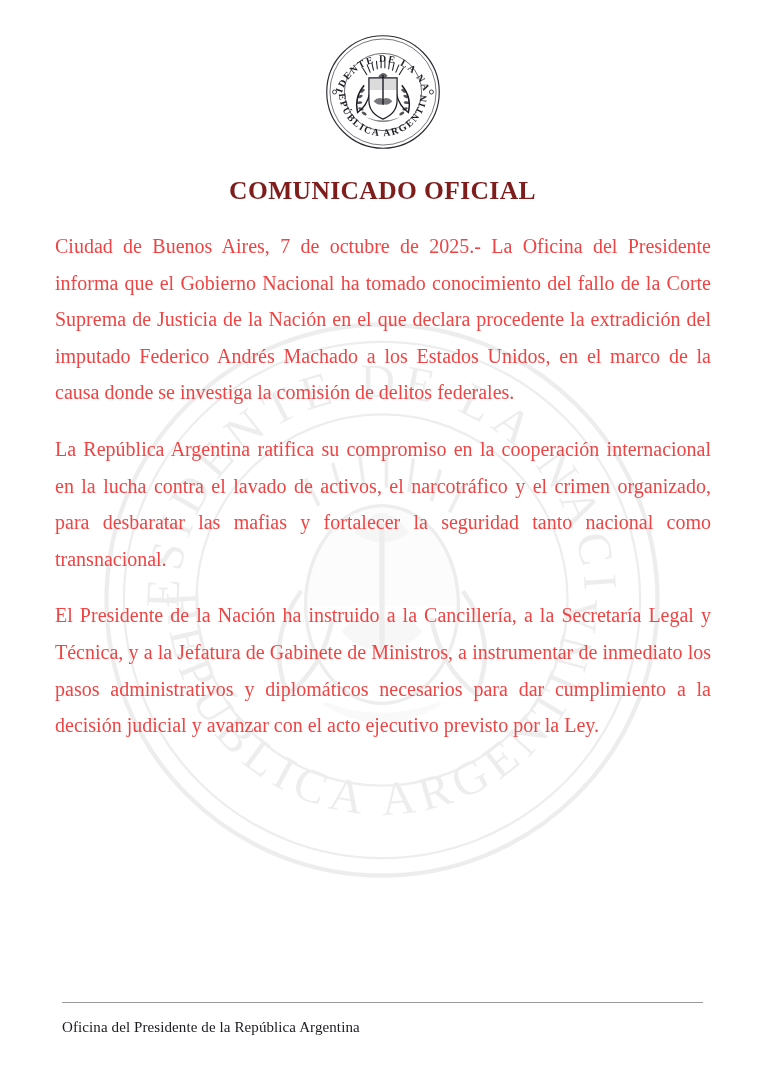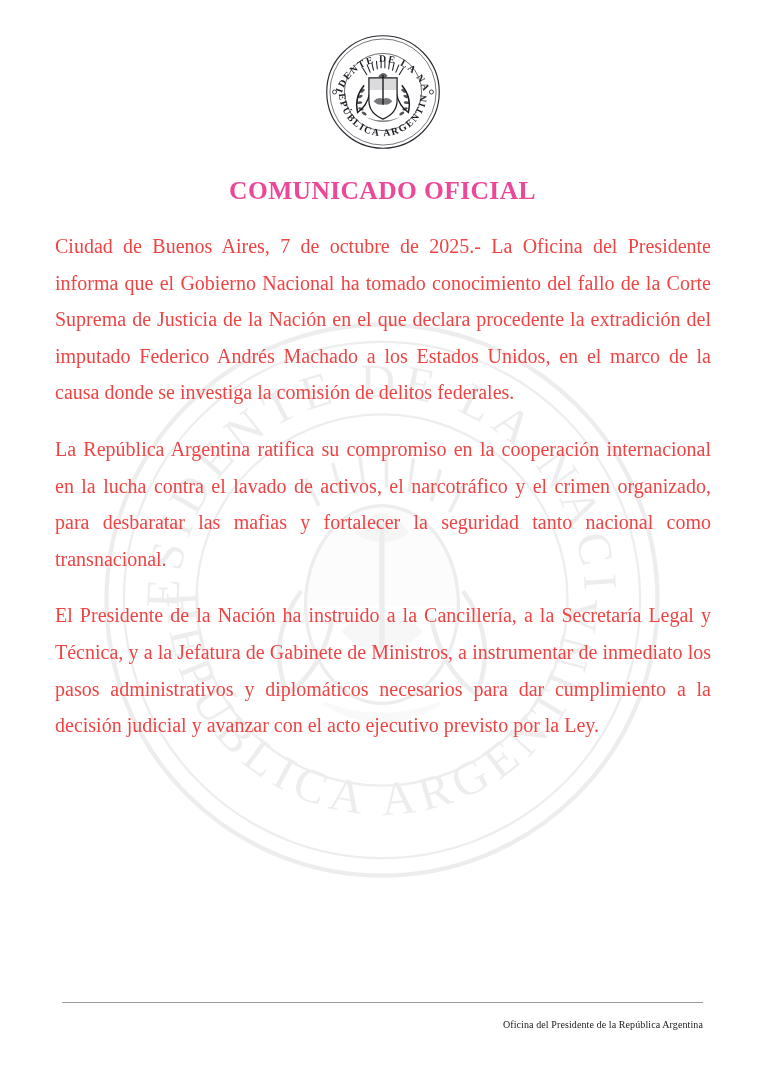--- a/index.html
+++ b/index.html
@@ -38,21 +38,21 @@
   #seal { width:116px; height:116px; display:block; }
 
   
   #title {
     position:absolute;
     left:0; right:0; top:176px;
     text-align:center;
     font-size:25.5px;
     font-weight:bold;
     letter-spacing:0.4px;
-    color:#ec4899;
+    color:#7f1d1d;
     z-index:2;
   }
 
   
   #body {
     position:absolute;
     left:55px; top:228px;
     width:656px;
     z-index:2;
   }
@@ -72,22 +72,22 @@
     left:62px; top:1002px;
     width:641px;
     z-index:2;
   }
   #footer-rule {
     width:100%; height:1px;
     background:#9a9a9a;
   }
   #footer-text {
     margin-top:16px;
-    text-align:right;
-    font-size:10px;
+    text-align:left;
+    font-size:15px;
     color:#1a1a1f;
     letter-spacing:0.1px;
   }
 </style>
 </head>
 <body>
 
 <div id="page">
 
   <div id="watermark">

